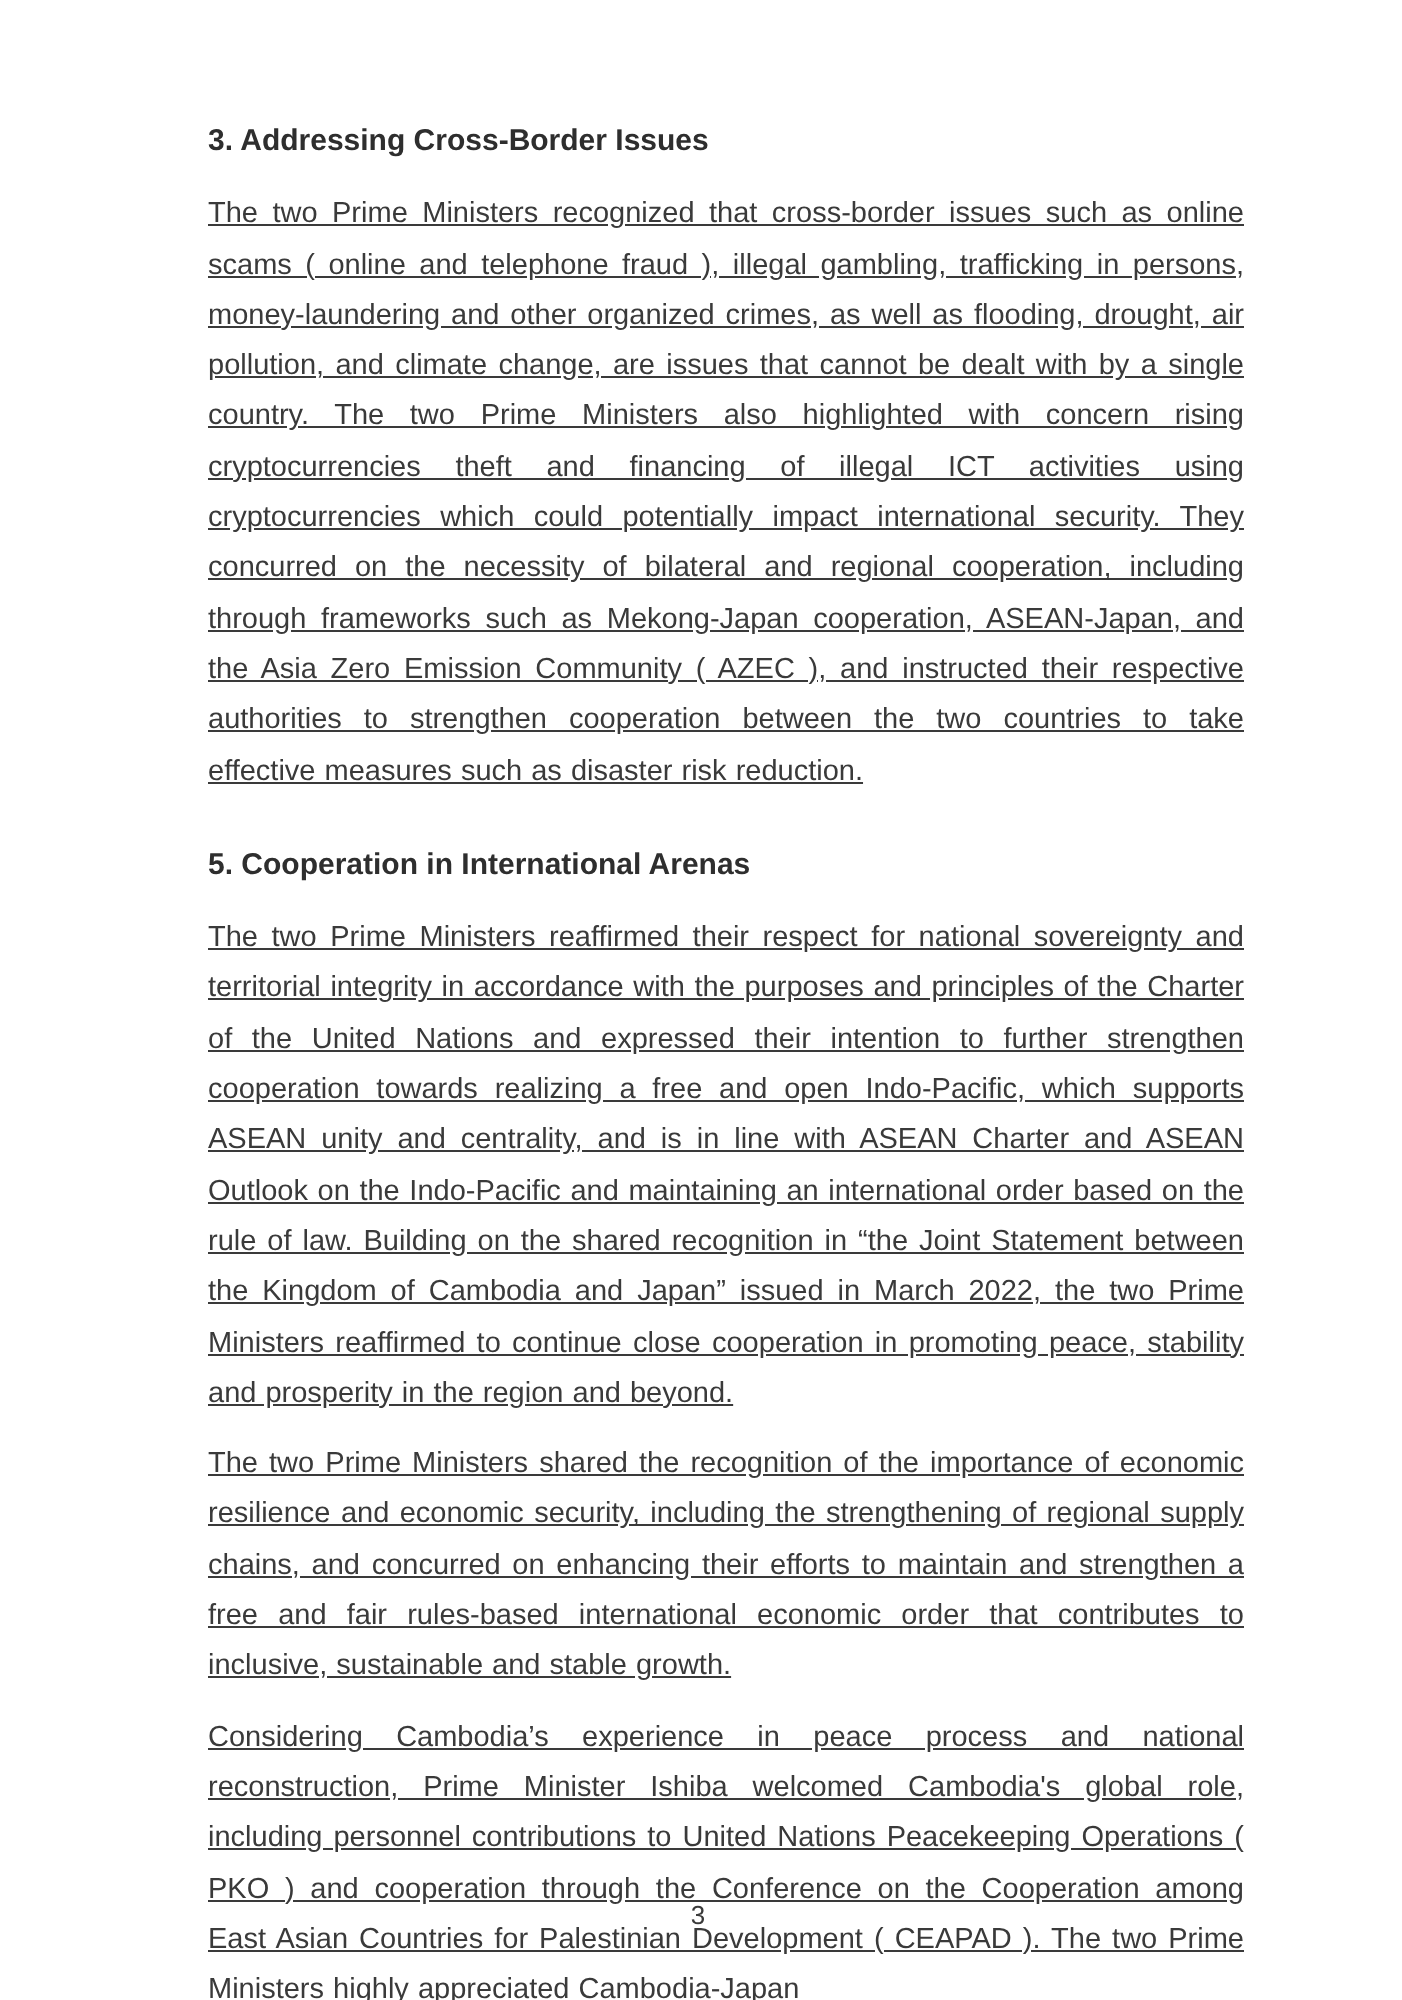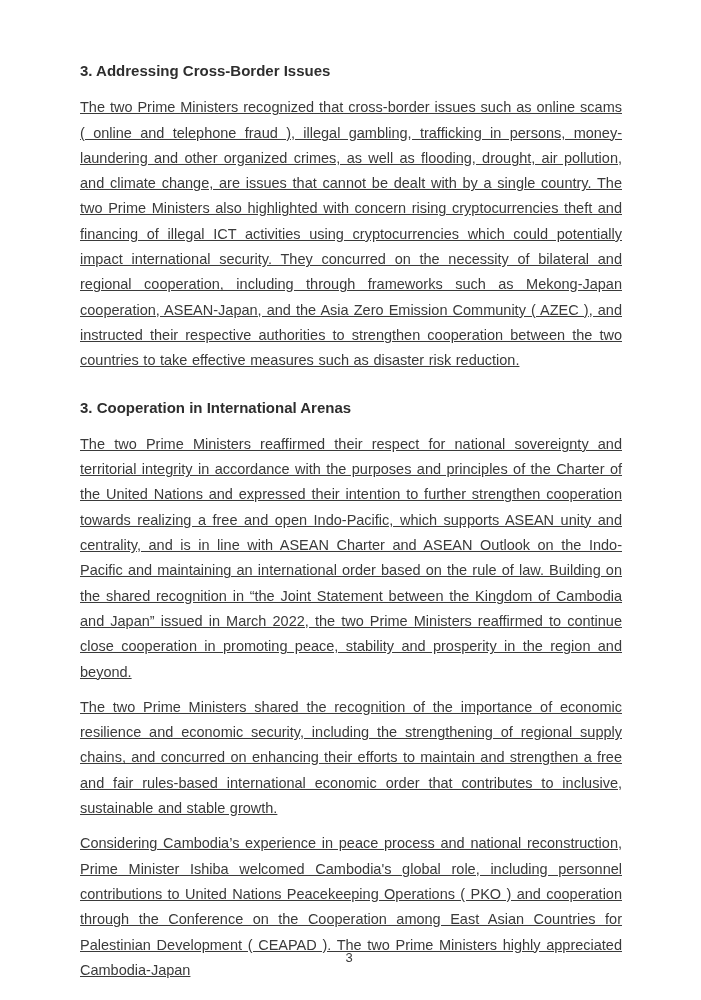--- a/index.html
+++ b/index.html
@@ -5,21 +5,21 @@
   html, body {
     margin: 0;
     padding: 0;
     background: #ffffff;
   }
   .page {
     position: relative;
     width: 701px;
     height: 1000px;
     box-sizing: border-box;
-    padding: 58px 79px 0 80px;
+    padding: 58px 79px 0 104px;
     background: #ffffff;
     font-family: "Liberation Sans", "DejaVu Sans", sans-serif;
     font-size: 14.5px;
     line-height: 25.3px;
     color: #3a3a3a;
     overflow: hidden;
   }
   .section-heading {
     font-size: 15px;
     font-weight: bold;
@@ -51,21 +51,21 @@
 <body>
 
 <div class="page">
 
   <div class="section">
     <h2 class="section-heading">3. Addressing Cross-Border Issues</h2>
     <p class="body-paragraph">The two Prime Ministers recognized that cross-border issues such as online scams ( online and telephone fraud ), illegal gambling, trafficking in persons, money-laundering and other organized crimes, as well as flooding, drought, air pollution, and climate change, are issues that cannot be dealt with by a single country. The two Prime Ministers also highlighted with concern rising cryptocurrencies theft and financing of illegal ICT activities using cryptocurrencies which could potentially impact international security. They concurred on the necessity of bilateral and regional cooperation, including through frameworks such as Mekong-Japan cooperation, ASEAN-Japan, and the Asia Zero Emission Community ( AZEC ), and instructed their respective authorities to strengthen cooperation between the two countries to take effective measures such as disaster risk reduction.</p>
   </div>
 
   <div class="section">
-    <h2 class="section-heading">3. Cooperation in International Arenas</h2>
+    <h2 class="section-heading">5. Cooperation in International Arenas</h2>
     <p class="body-paragraph">The two Prime Ministers reaffirmed their respect for national sovereignty and territorial integrity in accordance with the purposes and principles of the Charter of the United Nations and expressed their intention to further strengthen cooperation towards realizing a free and open Indo-Pacific, which supports ASEAN unity and centrality, and is in line with ASEAN Charter and ASEAN Outlook on the Indo-Pacific and maintaining an international order based on the rule of law. Building on the shared recognition in “the Joint Statement between the Kingdom of Cambodia and Japan” issued in March 2022, the two Prime Ministers reaffirmed to continue close cooperation in promoting peace, stability and prosperity in the region and beyond.</p>
     <p class="body-paragraph">The two Prime Ministers shared the recognition of the importance of economic resilience and economic security, including the strengthening of regional supply chains, and concurred on enhancing their efforts to maintain and strengthen a free and fair rules-based international economic order that contributes to inclusive, sustainable and stable growth.</p>
     <p class="body-paragraph">Considering Cambodia’s experience in peace process and national reconstruction, Prime Minister Ishiba welcomed Cambodia's global role, including personnel contributions to United Nations Peacekeeping Operations ( PKO ) and cooperation through the Conference on the Cooperation among East Asian Countries for Palestinian Development ( CEAPAD ). The two Prime Ministers highly appreciated Cambodia-Japan</p>
   </div>
 
   <div class="page-number">3</div>
 
 </div>
 
 </body></html>

